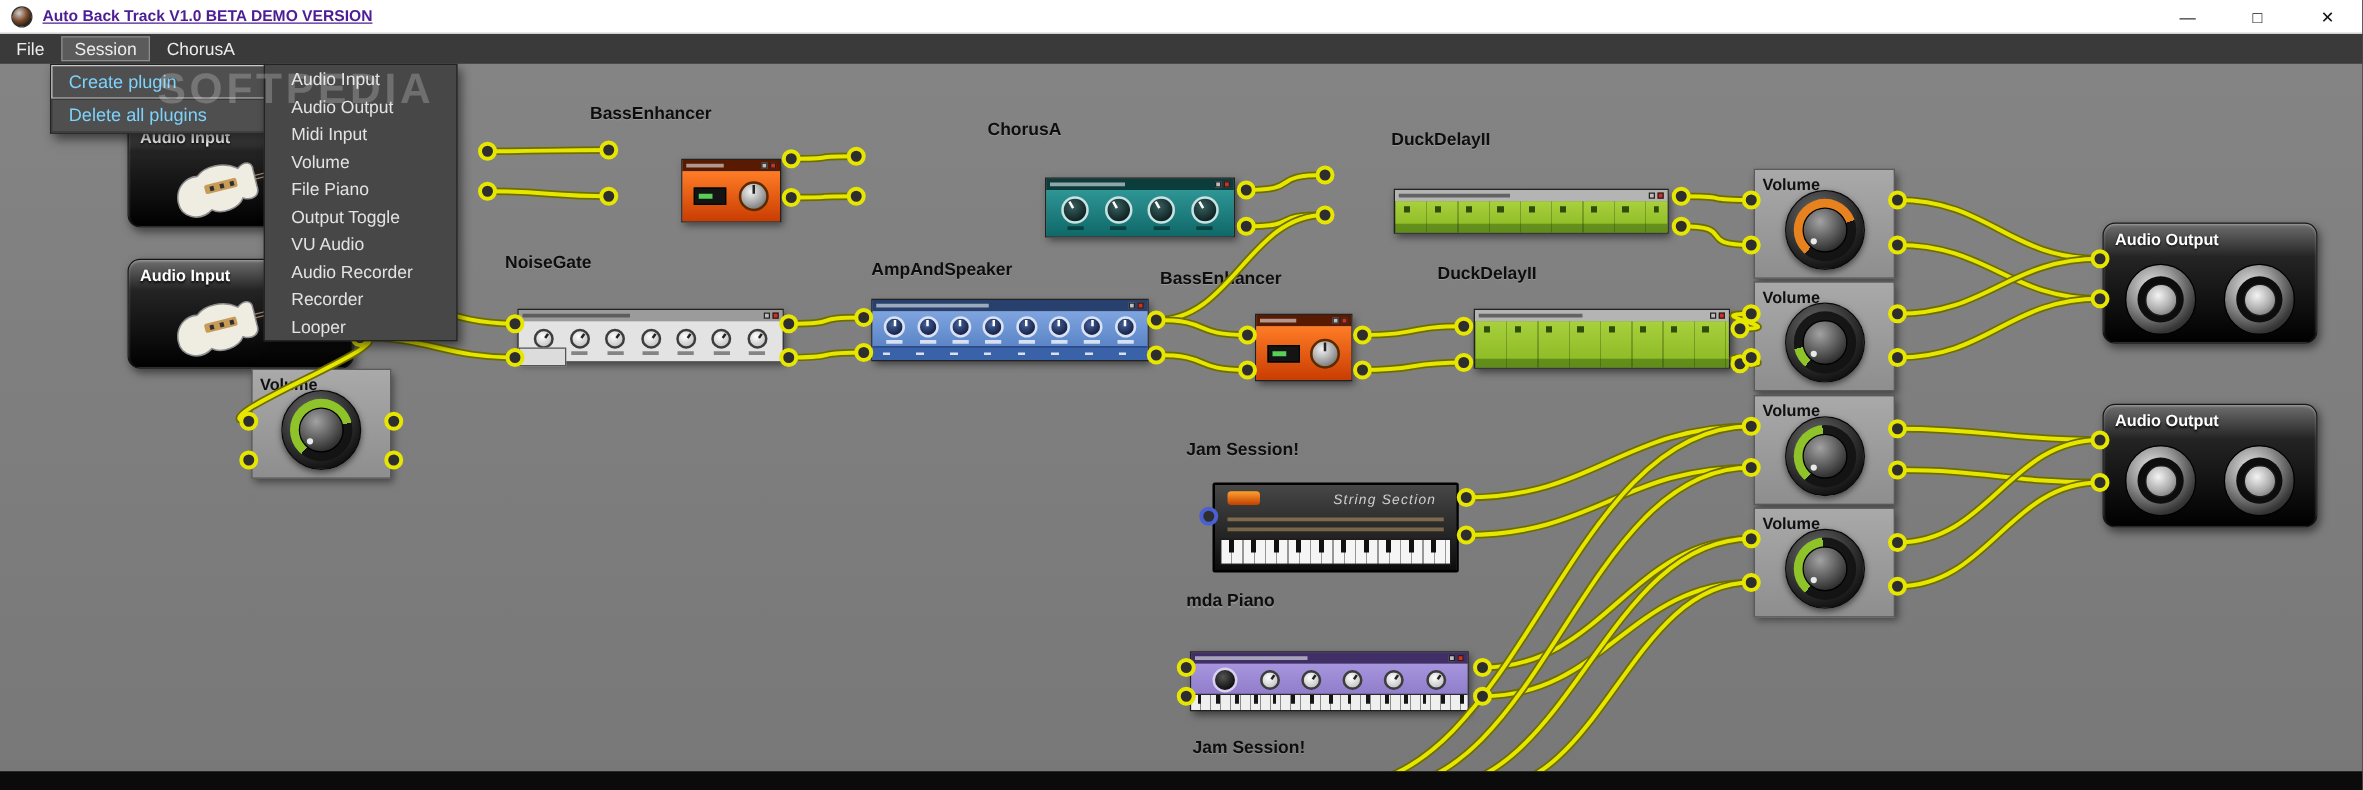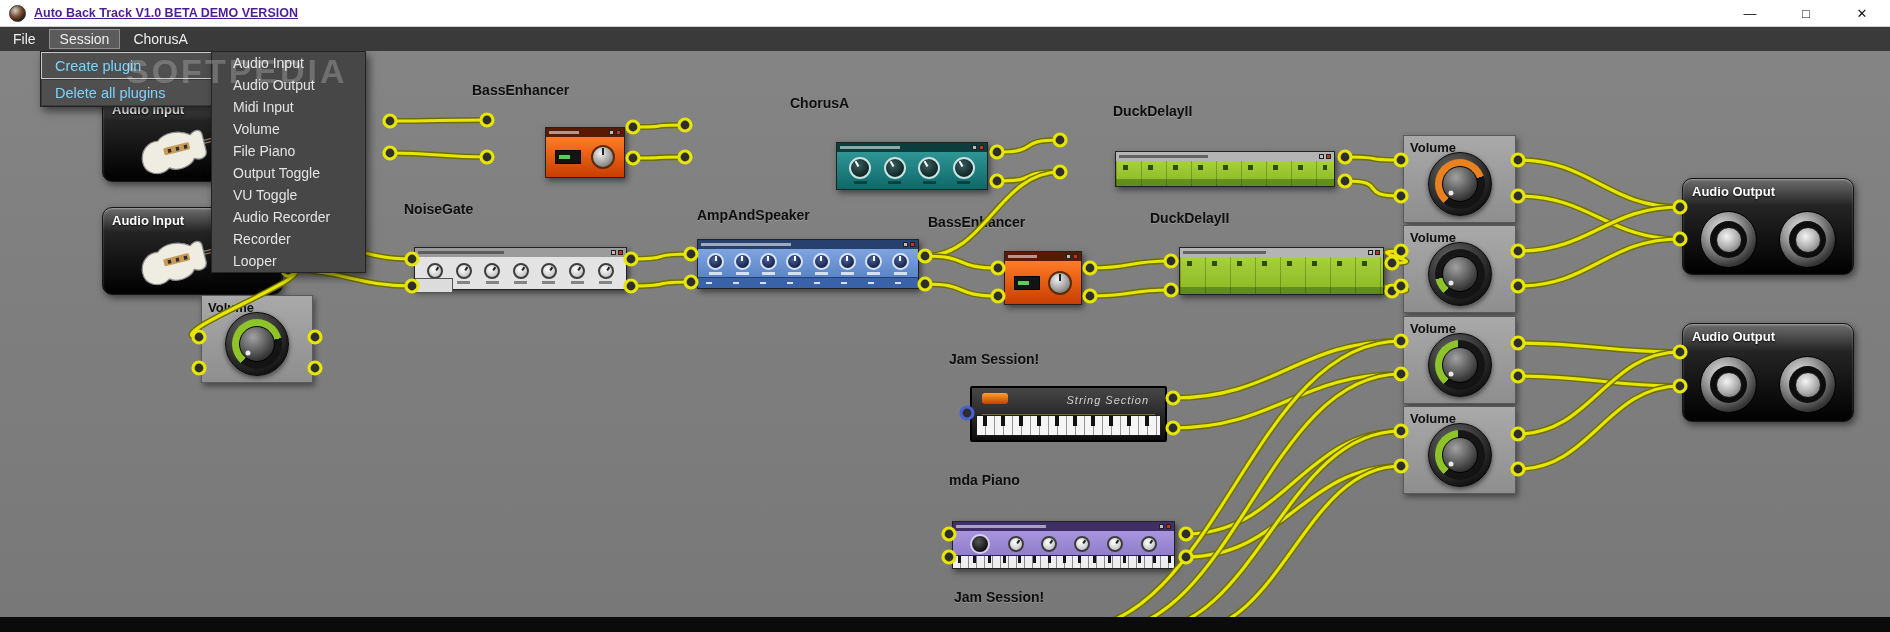--- a/index.html
+++ b/index.html
@@ -267,21 +267,21 @@
       <div class="dropdown-item highlighted">Create plugin</div>
       <div class="dropdown-item">Delete all plugins</div>
     </div>
   <div class="submenu" id="create-submenu">
       <div class="submenu-item">Audio Input</div>
       <div class="submenu-item">Audio Output</div>
       <div class="submenu-item">Midi Input</div>
       <div class="submenu-item">Volume</div>
       <div class="submenu-item">File Piano</div>
       <div class="submenu-item">Output Toggle</div>
-      <div class="submenu-item">VU Toggle</div>
+      <div class="submenu-item">VU Audio</div>
       <div class="submenu-item">Audio Recorder</div>
       <div class="submenu-item">Recorder</div>
       <div class="submenu-item">Looper</div>
     </div>
 
   <div class="watermark">SOFTPEDIA</div>
 <div class="nlabel" style="left: 472px; top: 82px;">BassEnhancer</div>
     <div class="nlabel" style="left: 790px; top: 95px;">ChorusA</div>
     <div class="nlabel" style="left: 1113px; top: 103px;">DuckDelayII</div>
     <div class="nlabel" style="left: 404px; top: 201px;">NoiseGate</div>
@@ -514,21 +514,21 @@
         <span class="spk"></span>
       </div>
     </div>
     <div class="node node-dark" style="left: 1682px; top: 323px; width: 172px; height: 99px;">
       <div class="nd-label">Audio Output</div>
       <div class="spk-row">
         <span class="spk"></span>
         <span class="spk"></span>
       </div>
     </div>
-    <div class="node ss" style="left: 970px; top: 386px; width: 197px; height: 56px;">
+    <div class="node ss" style="left: 970px; top: 386px; width: 197px; height: 72px;">
       <span class="ss-logo"></span>
       <span class="ss-title">String Section</span>
       <div class="ss-row" style="top: 26px;"></div>
       <div class="ss-row" style="top: 34px;"></div>
       <div class="keys"></div>
     </div>
     <div class="node fx mp" style="left: 952px; top: 521px; width: 223px; height: 48px;">
       <div class="fx-head">
         <span class="bar"></span>
         <span class="fx-btn"></span>

